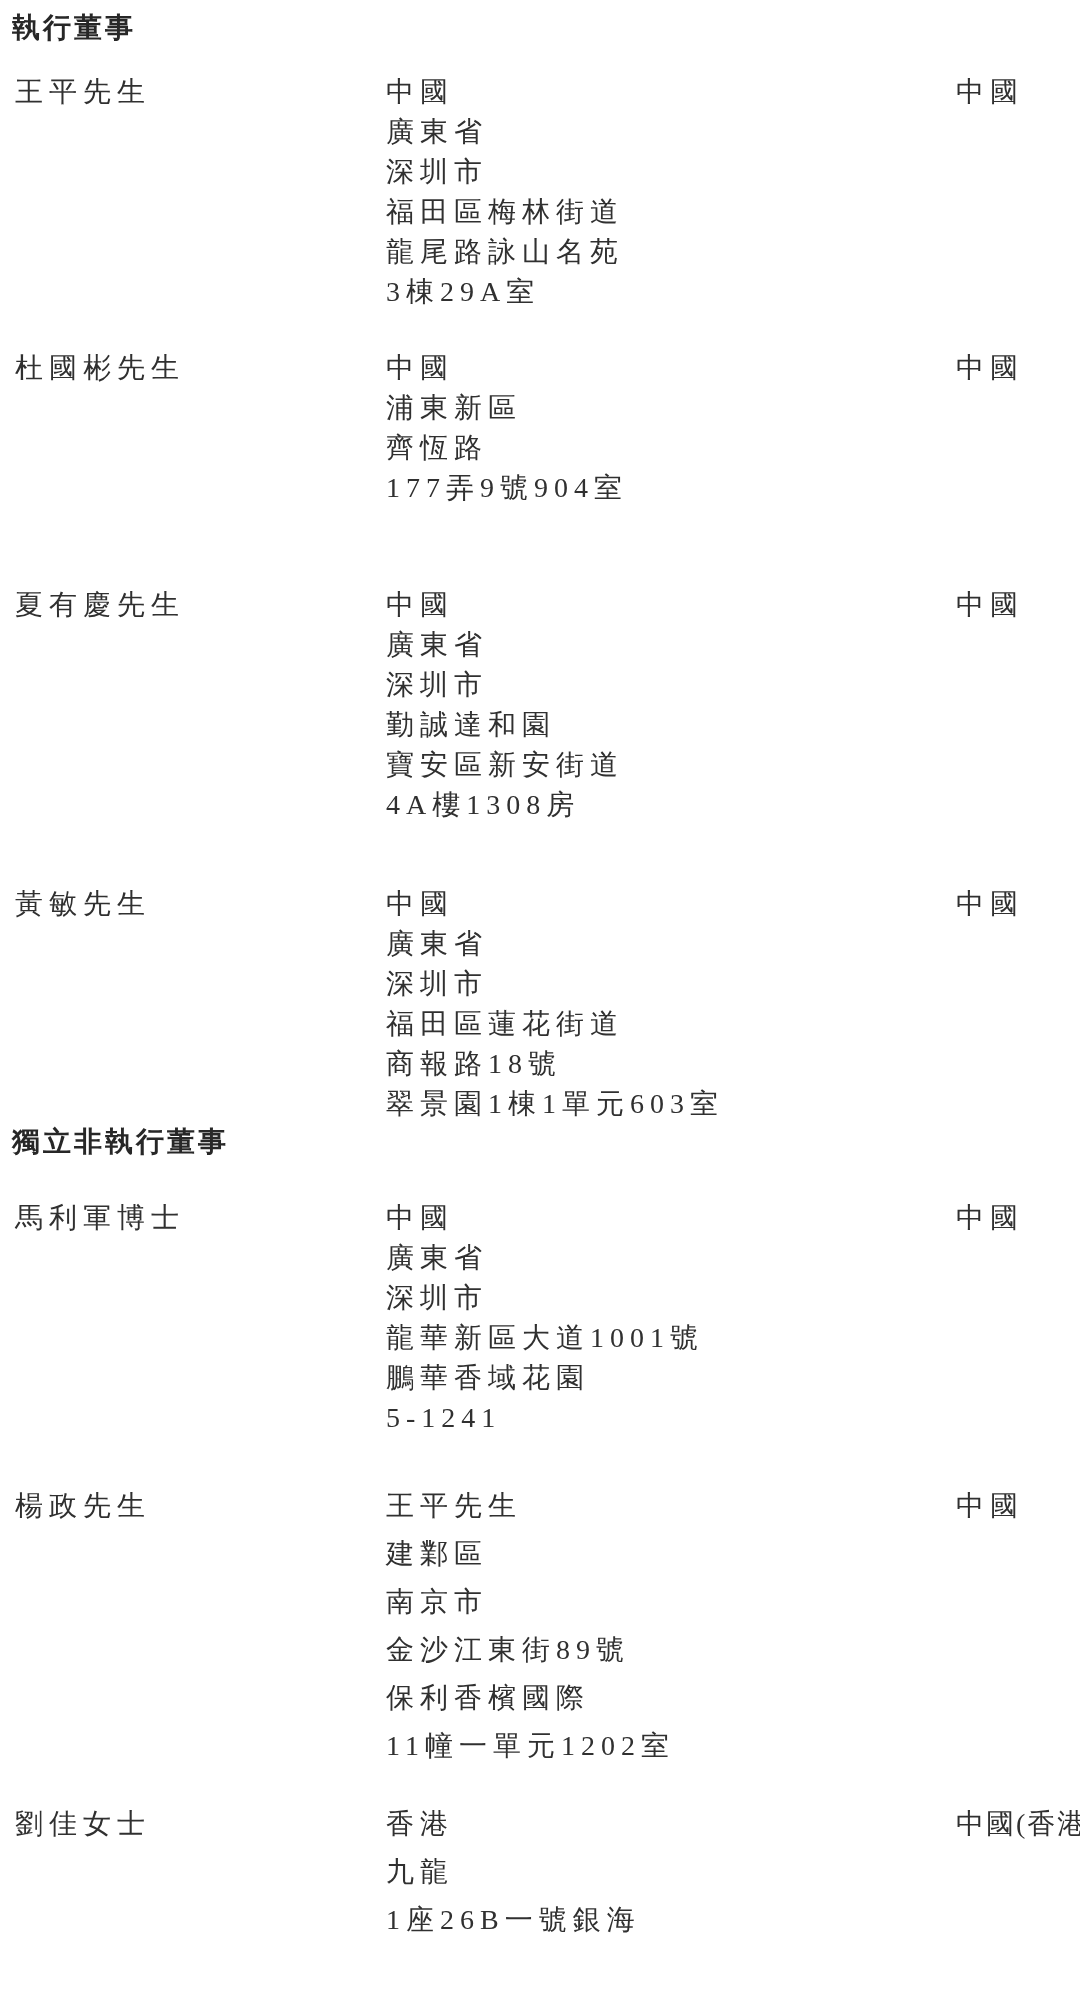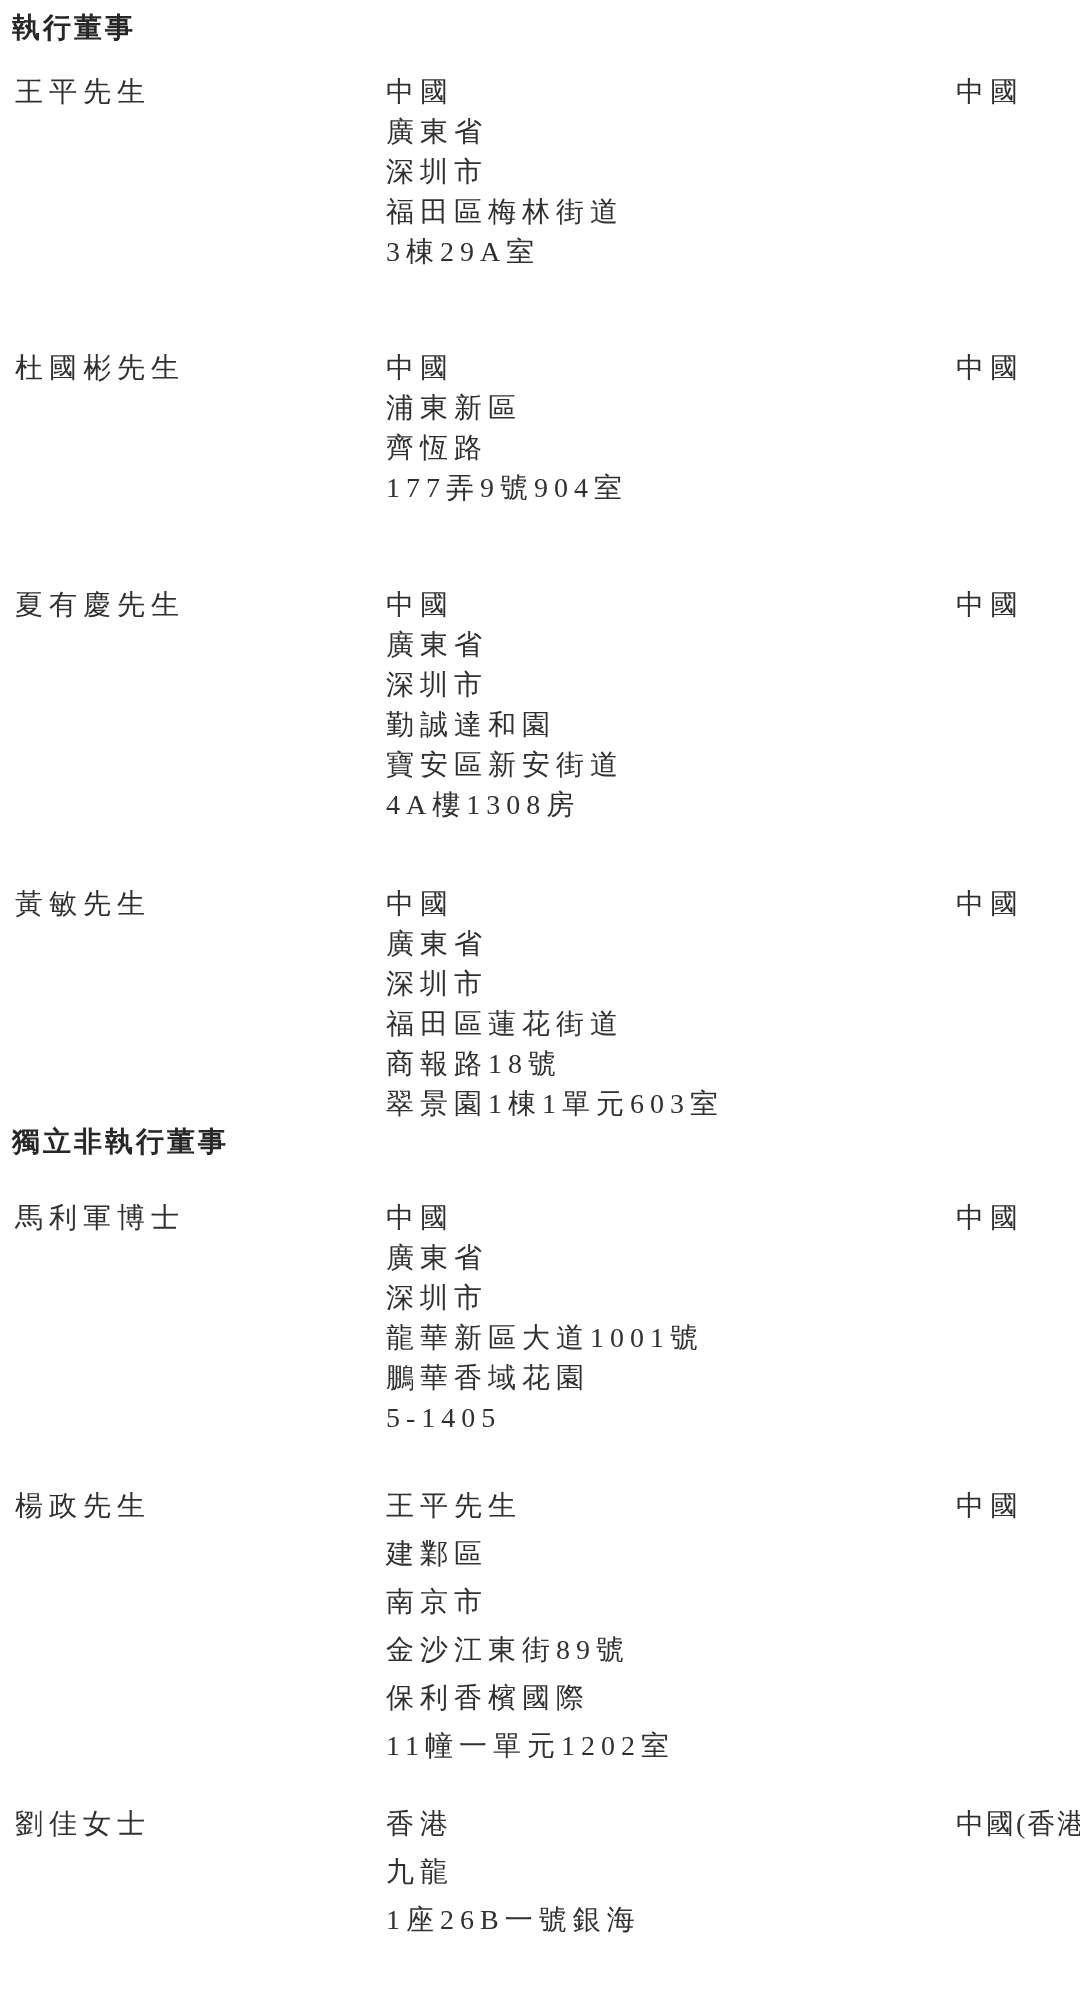--- a/index.html
+++ b/index.html
@@ -67,20 +67,21 @@
 
   <div class="sec-title" style="top:6px">執行董事</div>
 
   <div class="entry lh40" style="top:72px">
     <div class="name">王平先生</div>
     <div class="addr">
       <div class="line">中國</div>
       <div class="line">廣東省</div>
       <div class="line">深圳市</div>
       <div class="line">福田區梅林街道</div>
+      <div class="line">龍尾路詠山名苑</div>
       <div class="line">3棟29A室</div>
     </div>
     <div class="nat">中國</div>
   </div>
 
   <div class="entry lh40" style="top:348px">
     <div class="name">杜國彬先生</div>
     <div class="addr">
       <div class="line">中國</div>
       <div class="line">浦東新區</div>
@@ -119,21 +120,21 @@
   <div class="sec-title" style="top:1120px">獨立非執行董事</div>
 
   <div class="entry lh40" style="top:1198px">
     <div class="name">馬利軍博士</div>
     <div class="addr">
       <div class="line">中國</div>
       <div class="line">廣東省</div>
       <div class="line">深圳市</div>
       <div class="line">龍華新區大道1001號</div>
       <div class="line">鵬華香域花園</div>
-      <div class="line">5-1405</div>
+      <div class="line">5-1241</div>
     </div>
     <div class="nat">中國</div>
   </div>
 
   <div class="entry lh48" style="top:1482px">
     <div class="name">楊政先生</div>
     <div class="addr">
       <div class="line">王平先生</div>
       <div class="line">建鄴區</div>
       <div class="line">南京市</div>

